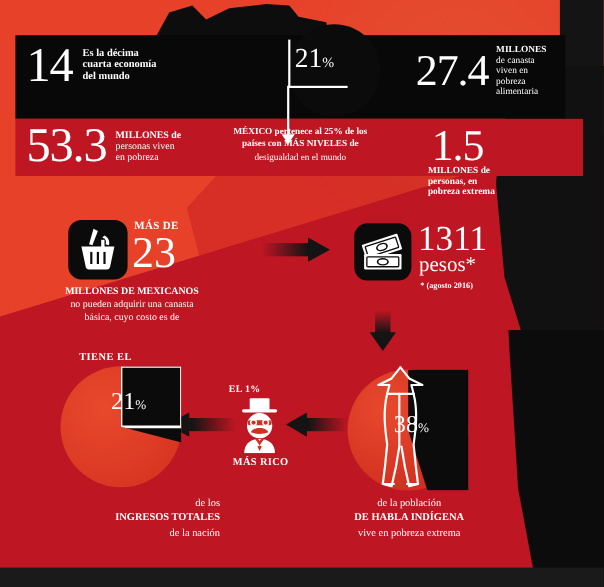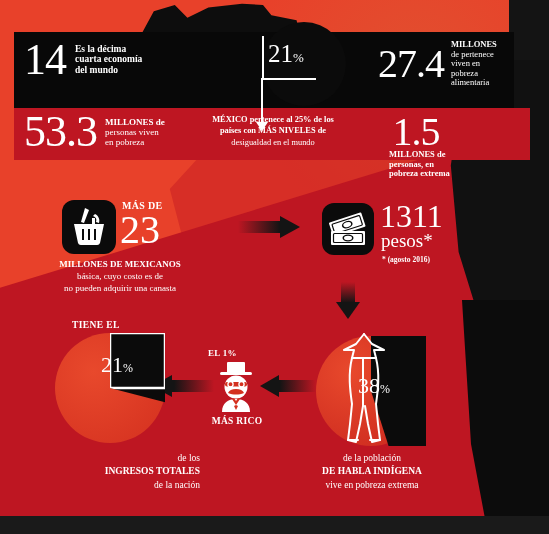--- a/index.html
+++ b/index.html
@@ -213,21 +213,21 @@
       <div>Es la décima</div>
       <div>cuarta economía</div>
       <div>del mundo</div>
     </div>
   </div>
 
   <div class="stat" id="stat-274">
     <div class="bignum">27.4</div>
     <div class="stat-text">
       <div>MILLONES</div>
-      <div class="light">de pertenece</div>
+      <div class="light">de canasta</div>
       <div class="light">viven en</div>
       <div class="light">pobreza</div>
       <div class="light">alimentaria</div>
     </div>
   </div>
 
   <div class="stat" id="stat-533">
     <div class="bignum">53.3</div>
     <div class="stat-text">
       <div>MILLONES de</div>
@@ -267,22 +267,22 @@
       <path d="M12 24 h30 l-4 19 a3 3 0 0 1 -3 2 h-16 a3 3 0 0 1 -3 -2 Z" fill="#ffffff"></path>
       <rect x="20" y="29" width="2" height="11" fill="#0b0b0b"></rect>
       <rect x="26" y="29" width="2" height="11" fill="#0b0b0b"></rect>
       <rect x="32" y="29" width="2" height="11" fill="#0b0b0b"></rect>
     </svg>
   </div>
   <div id="mas-de">MÁS DE</div>
   <div id="num-23">23</div>
   <div id="basket-caption">
     <div>MILLONES DE MEXICANOS</div>
+    <div class="light">no pueden adquirir una canasta</div>
     <div class="light">básica, cuyo costo es de</div>
-    <div class="light">no pueden adquirir una canasta</div>
   </div>
 
   <div class="arrow-h" id="arrow-right">
     <div class="tail"></div>
     <div class="head"></div>
   </div>
   <div id="arrow-down">
     <div class="tailv"></div>
     <div class="headv"></div>
   </div>

